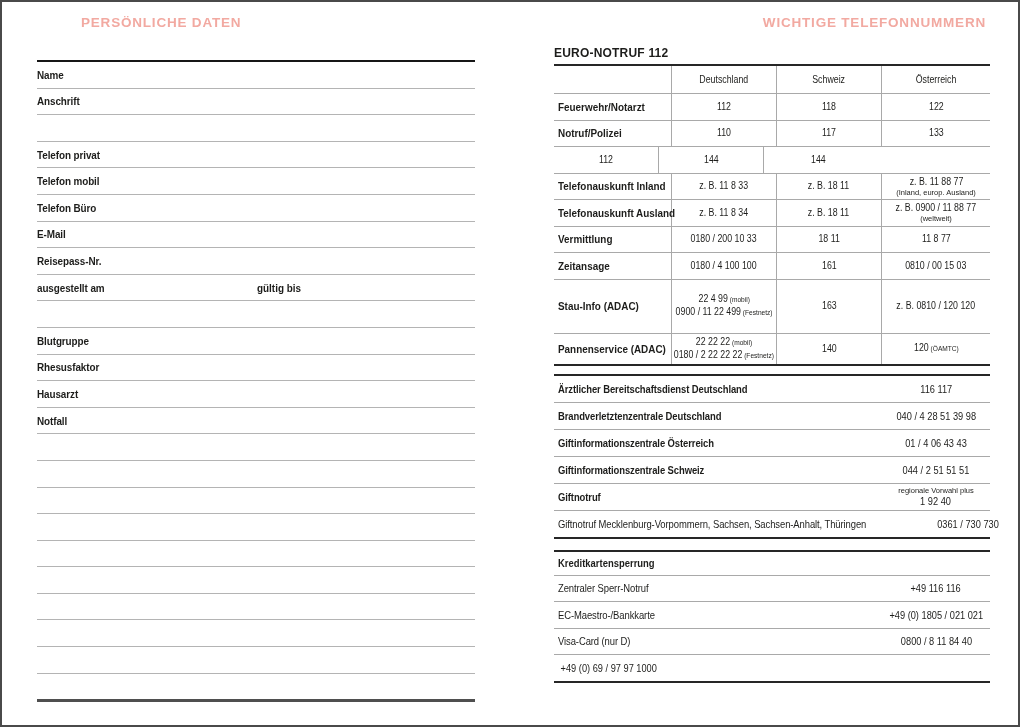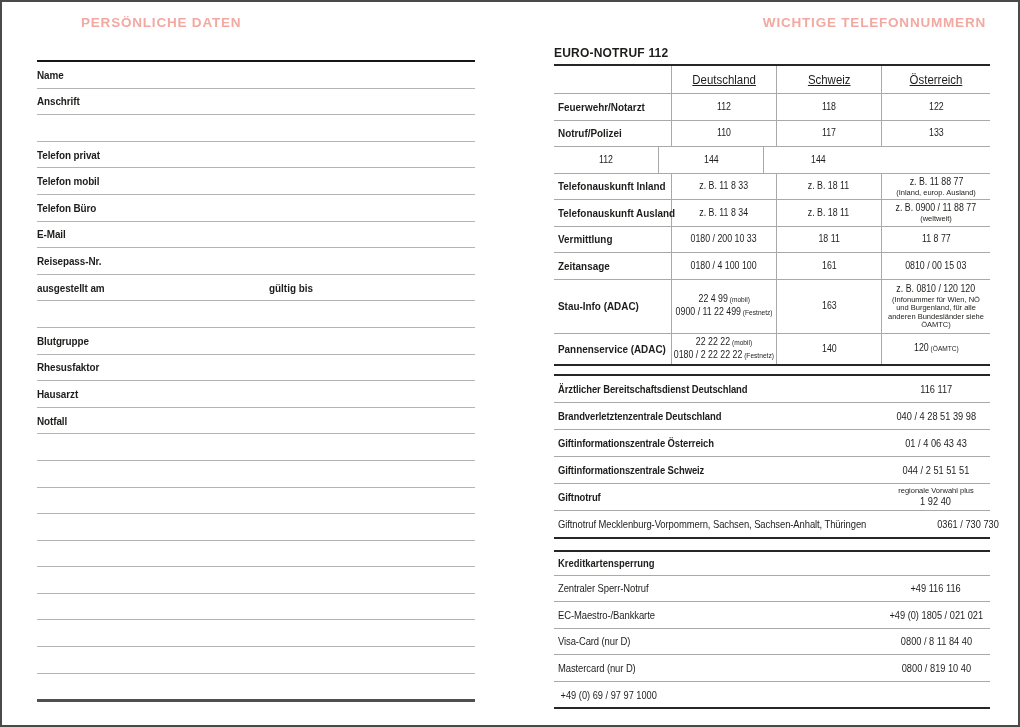--- a/index.html
+++ b/index.html
@@ -13,38 +13,38 @@
   .sq{display:inline-block;white-space:nowrap;transform:scaleX(0.9);transform-origin:0 50%;}
   .sqc{display:inline-block;white-space:nowrap;transform:scaleX(0.88);transform-origin:50% 50%;}
 
   
   .form-block{position:absolute;left:35px;top:58px;width:438px;
         border-top:2px solid #161616;border-bottom:3px solid #4f4f4f;}
   .f-row{height:25.6px;border-bottom:1px solid #b4b4b4;position:relative;
         display:flex;align-items:center;}
   .f-row:last-child{border-bottom:none;}
   .f-label{font-size:11px;font-weight:bold;letter-spacing:-0.1px;}
-  .f-label2{position:absolute;left:232px;font-size:11px;font-weight:bold;}
+  .f-label2{position:absolute;left:220px;font-size:11px;font-weight:bold;}
 
   
   .right-col{position:absolute;left:552px;top:44px;width:436px;}
   .table-title{font-size:12px;font-weight:bold;letter-spacing:0.2px;height:18px;}
   .table{border-top:2px solid #262626;border-bottom:2px solid #262626;}
   .t-row{display:flex;border-bottom:1px solid #a9a9a9;min-height:25.5px;align-items:stretch;}
   .t-row:last-child{border-bottom:none;}
   .t-row.r-tall{min-height:53px;}
   .t-row.r-last{min-height:24px;}
   .t-row.header{min-height:27px;}
   .t-label{width:118px;box-sizing:border-box;padding:2px 1px 2px 4px;font-weight:bold;
         font-size:11px;display:flex;align-items:center;border-right:1px solid #a9a9a9;}
   .t-cell{width:105px;box-sizing:border-box;border-right:1px solid #a9a9a9;display:flex;
         flex-direction:column;justify-content:center;align-items:center;text-align:center;
         font-size:10px;padding:2px 1px;}
   .t-cell.last{width:108px;border-right:none;}
-  .t-row.header .t-cell{font-weight:normal;font-size:13px;text-decoration:underline;}
+  .t-row.header .t-cell{font-weight:normal;font-size:10px;}
   .cell-line{line-height:12px;}
   .note-inline{font-size:7.5px;}
   .note-block{font-size:7.5px;line-height:8.5px;margin-top:1px;max-width:102px;}
 
   
   .list-block{border-top:2px solid #262626;border-bottom:2px solid #262626;margin-top:8px;}
   .list-block.credit{margin-top:11px;}
   .l-row{display:flex;align-items:center;border-bottom:1px solid #a9a9a9;
         min-height:26px;}
   .l-row:last-child{border-bottom:none;gap:28px;}
@@ -233,21 +233,20 @@
           </div>
           <div class="t-cell">
             <div class="cell-line sqc"><span>22 4 99</span><span class="note-inline"> (mobil)</span></div>
             <div class="cell-line sqc"><span>0900 / 11 22 499</span><span class="note-inline"> (Festnetz)</span></div>
           </div>
           <div class="t-cell">
             <div class="cell-line sqc"><span>163</span></div>
           </div>
           <div class="t-cell last">
             <div class="cell-line sqc"><span>z. B. 0810 / 120 120</span></div>
-            <div class="note-block">(Infonummer für Wien, NÖ und Burgenland, für alle anderen Bundesländer siehe ÖAMTC)</div>
           </div>
         </div>
         <div class="t-row r-last">
           <div class="t-label">
             <span class="sq">Pannenservice (ADAC)</span>
           </div>
           <div class="t-cell">
             <div class="cell-line sqc"><span>22 22 22</span><span class="note-inline"> (mobil)</span></div>
             <div class="cell-line sqc"><span>0180 / 2 22 22 22</span><span class="note-inline"> (Festnetz)</span></div>
           </div>
@@ -295,21 +294,17 @@
         </div>
         <div class="l-row">
           <div class="l-label"><span class="sq">EC-Maestro-/Bankkarte</span></div>
           <div class="l-value"><span class="sqc">+49 (0) 1805 / 021 021</span></div>
         </div>
         <div class="l-row">
           <div class="l-label"><span class="sq">Visa-Card (nur D)</span></div>
           <div class="l-value"><span class="sqc">0800 / 8 11 84 40</span></div>
         </div>
         <div class="l-row">
-          <div class="l-label"><span class="sq">Mastercard (nur D)</span></div>
-          <div class="l-value"><span class="sqc">0800 / 819 10 40</span></div>
-        </div>
-        <div class="l-row">
           <div class="l-value"><span class="sqc">+49 (0) 69 / 97 97 1000</span></div>
         </div>
       </div>
   </div>
 </div>
 
 </body></html>

